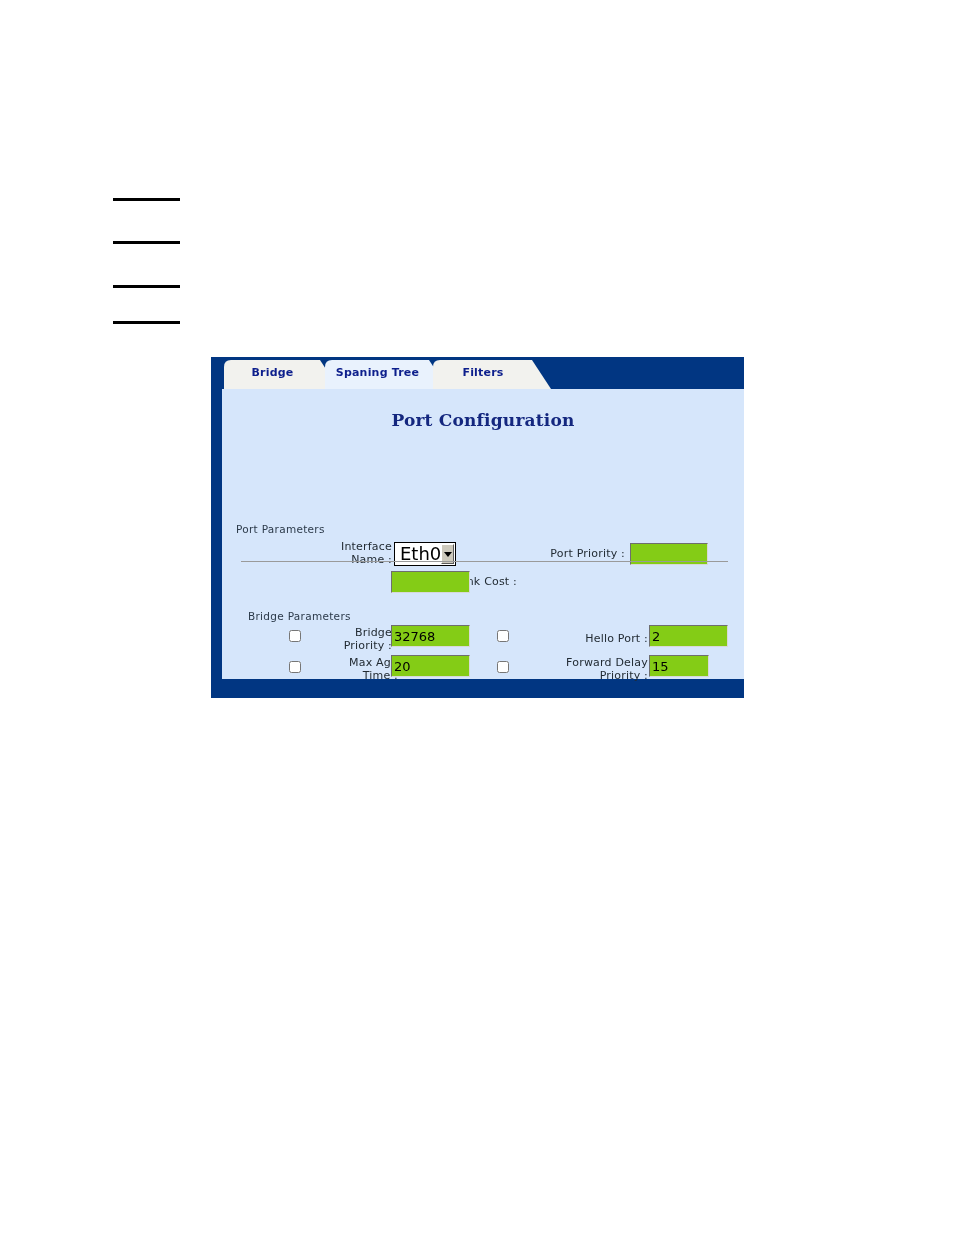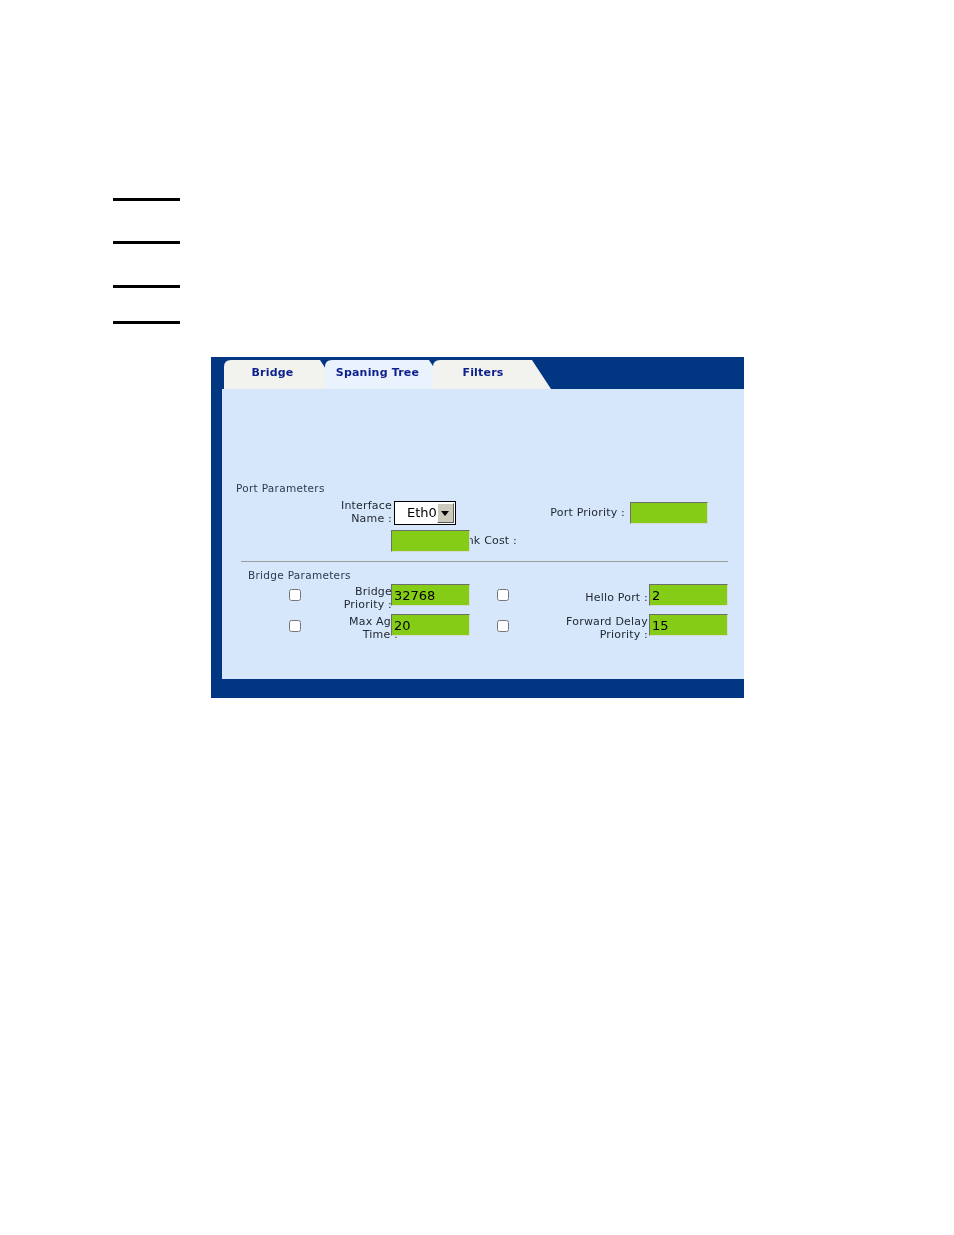--- a/index.html
+++ b/index.html
@@ -165,23 +165,23 @@
     height: 24px;
     background: #ffffff;
     border: 1px solid #000000;
     box-sizing: border-box;
     display: flex;
     align-items: center;
   }
   .sel .selval {
     flex: 1;
     font-family: "DejaVu Sans", sans-serif;
-    font-size: 13px;
+    font-size: 18px;
     color: #000000;
-    padding-left: 12px;
+    padding-left: 5px;
     line-height: 18px;
   }
   .sel .arrowbtn {
     width: 18px;
     height: 20px;
     margin-right: 1px;
     background: #cdc9bc;
     border-top: 1px solid #ffffff;
     border-left: 1px solid #ffffff;
     border-right: 1px solid #5a5a5a;
@@ -254,20 +254,21 @@
       <svg class="tabshape" viewBox="0 0 118 29" preserveAspectRatio="none">
         <path d="M0,29 L0,7 Q0,0 7,0 L99,0 L118,29 Z" fill="#f2f2ee"></path>
       </svg>
       <div class="tablabel">Filters</div>
     </div>
 
   </div>
 
   <div class="content">
 
+    <div class="page-title">Port Configuration</div>
 
     <div class="section">
       <div class="section-title" style="position:absolute; left:14px; top:93px;">Port Parameters</div>
 
       <div class="rowset">
 
         <div class="lbl" style="left:70px; top:110px; width:100px;">Interface
 Name :</div>
 
         <div class="sel" style="left:172px; top:112px; width:62px;">
@@ -302,19 +303,19 @@
         <input class="txt" type="text" style="left: 427px; top: 195px; width: 79px;" value="2">
 
         <input class="cbx" type="checkbox" style="left: 67px; top: 231px;">
         <div class="lbl" style="left:96px; top:226px; width:80px;">Max Age
 Time :</div>
         <input class="txt" type="text" style="left: 169px; top: 225px; width: 79px;" value="20">
 
         <input class="cbx" type="checkbox" style="left: 275px; top: 231px;">
         <div class="lbl" style="left:300px; top:226px; width:126px;">Forward Delay
 Priority :</div>
-        <input class="txt" type="text" style="left: 427px; top: 225px; width: 79px;" value="15">
+        <input class="txt" type="text" style="left: 427px; top: 225px; width: 60px;" value="15">
       </div>
     </div>
 
 
   </div>
 </div>
 
 </body></html>

